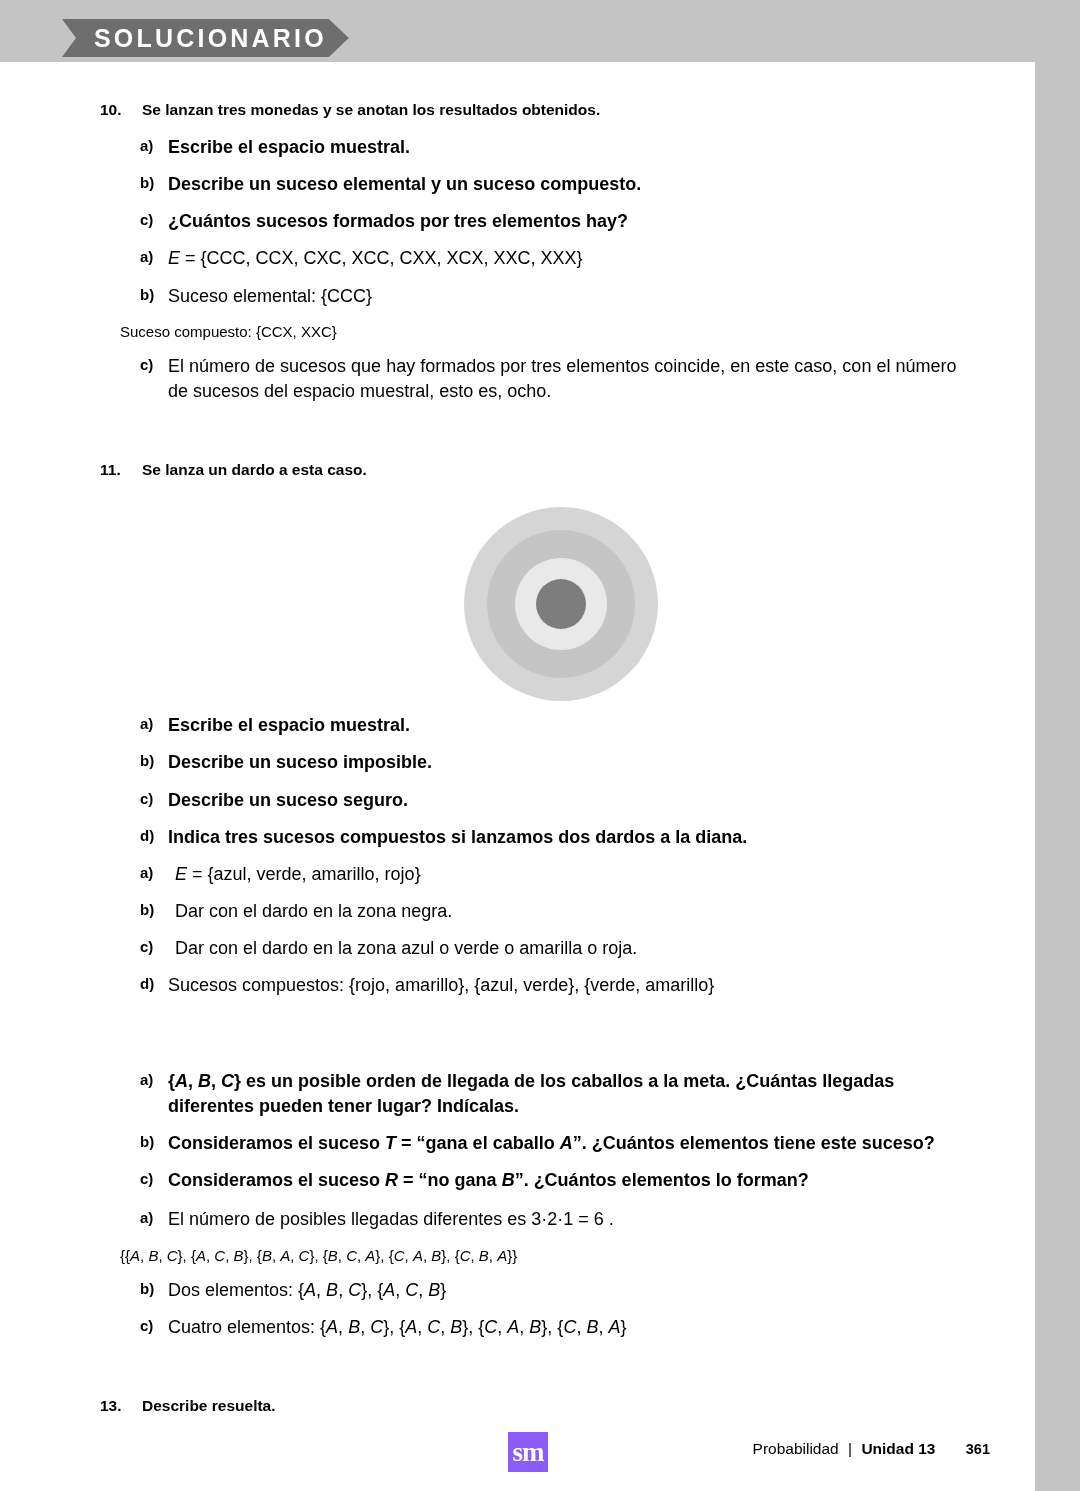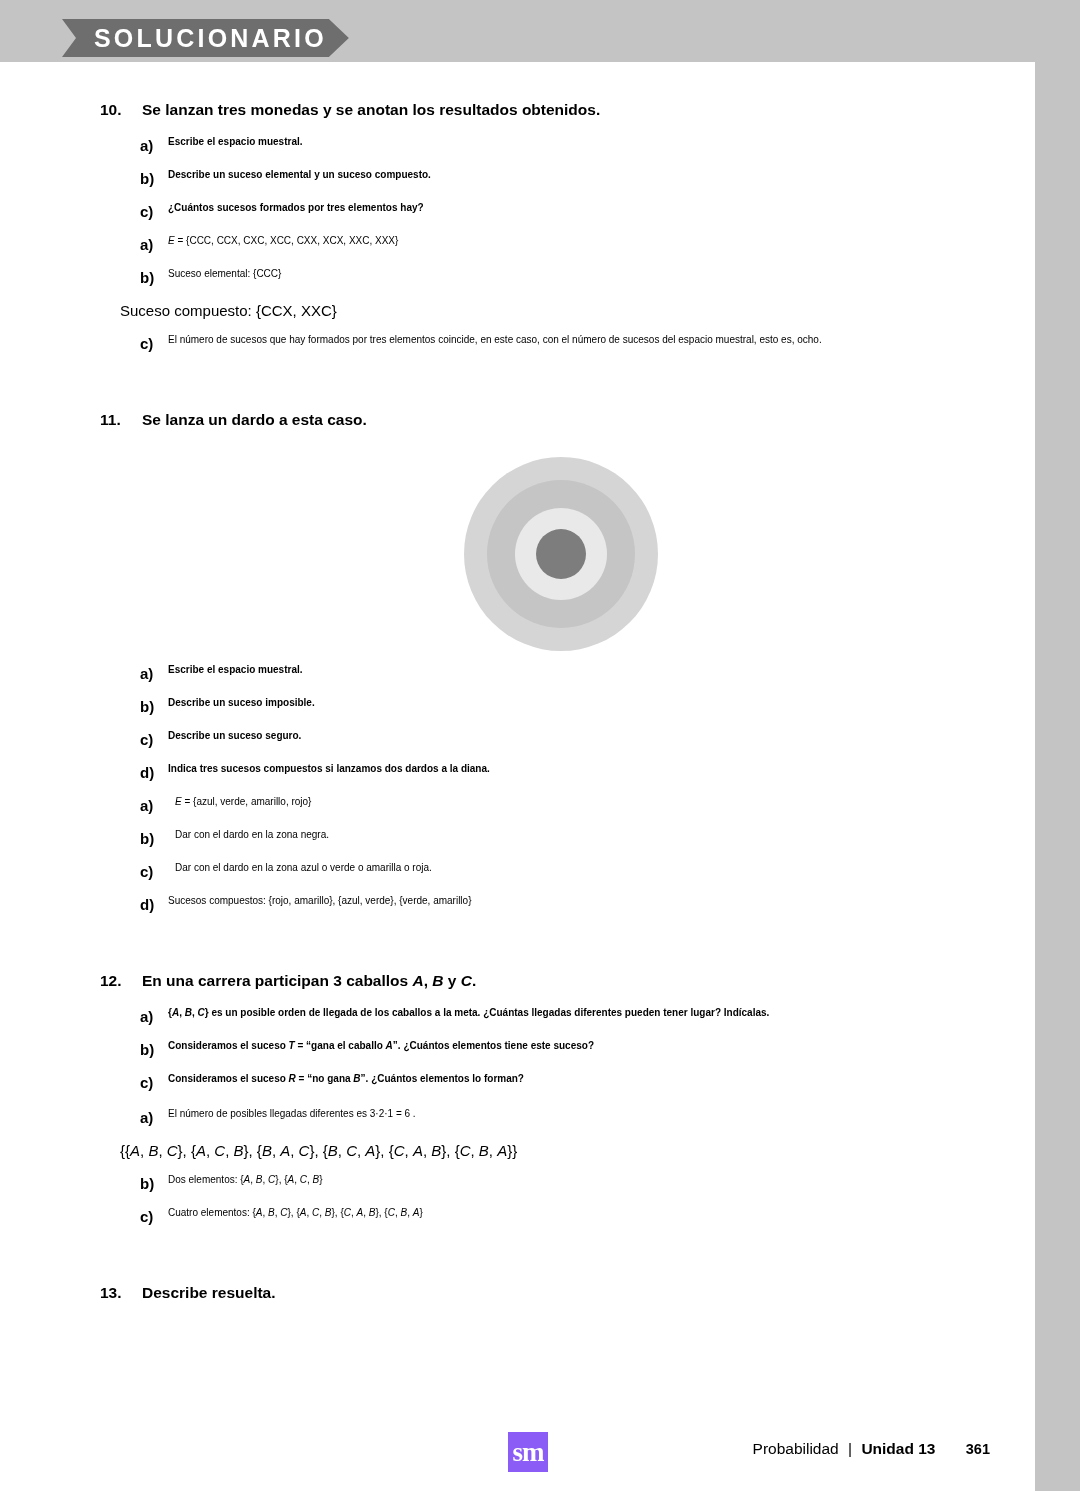--- a/index.html
+++ b/index.html
@@ -108,21 +108,21 @@
     padding-right: 55px;
   }
   .item-letter {
     width: 28px;
     flex: 0 0 28px;
     font-size: 15px;
     font-weight: bold;
     line-height: 1.4;
   }
   .item-text {
-    font-size: 10px;
+    font-size: 18px;
     line-height: 1.4;
     flex: 1;
   }
   .item-text.bold {
     font-weight: bold;
   }
   .item.cont {
     padding-left: 120px;
   }
   .item.cont .item-text {
@@ -263,24 +263,20 @@
         <div class="item-letter">c)</div>
         <div class="item-text" style="padding-left:7px;">Dar con el dardo en la zona azul o verde o amarilla o roja.</div>
       </div>
       <div class="item" style="margin-top:12px;">
         <div class="item-letter">d)</div>
         <div class="item-text">Sucesos compuestos: {rojo, amarillo}, {azul, verde}, {verde, amarillo}</div>
       </div>
     </div>
 
     <div class="exercise" style="padding-top:44px;">
-      <div class="ex-head">
-        <div class="ex-num">12.</div>
-        <div class="ex-title">En una carrera participan 3 caballos <span style="font-style:italic">A</span>, <span style="font-style:italic">B</span> y <span style="font-style:italic">C</span>.</div>
-      </div>
 
       <div class="item" style="margin-top:14px;">
         <div class="item-letter">a)</div>
         <div class="item-text bold">{<span style="font-style:italic">A</span>, <span style="font-style:italic">B</span>, <span style="font-style:italic">C</span>} es un posible orden de llegada de los caballos a la meta. ¿Cuántas llegadas diferentes pueden tener lugar? Indícalas.</div>
       </div>
       <div class="item" style="margin-top:12px;">
         <div class="item-letter">b)</div>
         <div class="item-text bold">Consideramos el suceso <span style="font-style:italic">T</span> = “gana el caballo <span style="font-style:italic">A</span>”. ¿Cuántos elementos tiene este suceso?</div>
       </div>
       <div class="item" style="margin-top:12px;">

